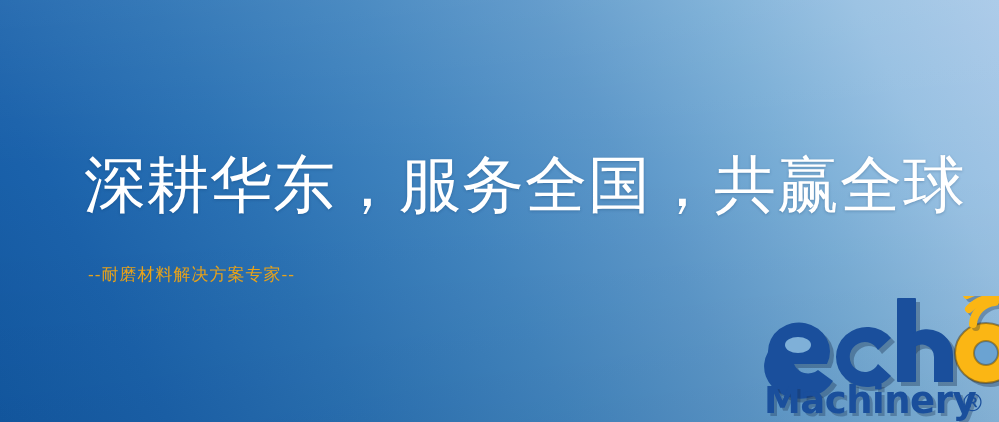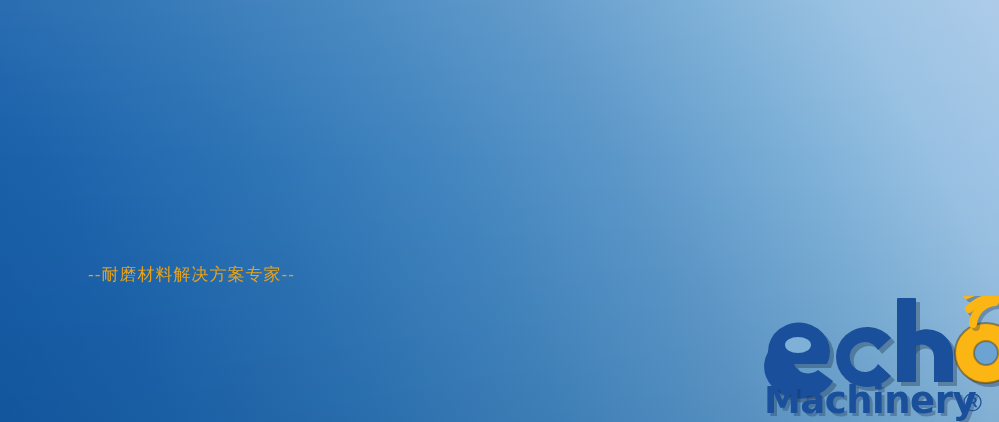--- a/index.html
+++ b/index.html
@@ -75,20 +75,21 @@
   .logo-gold   { fill: #fbb614; }
   .logo-shadow { fill: rgba(20,40,70,0.34); }
 </style>
 </head>
 <body>
 
 <div id="banner">
 
   <div id="banner-shade"></div>
 
+  <div id="headline">深耕华东，服务全国，共赢全球</div>
 
   <div id="subtitle">--耐磨材料解决方案专家--</div>
 
   <div id="logo">
     <svg width="247" height="126" viewBox="0 0 247 126" xmlns="http://www.w3.org/2000/svg">
 
       <g class="logo-shadow" transform="translate(4,4)">
 
         <path d="M4 56 a31 29 0 1 1 59 12 L30 68 a15 14 0 0 0 24 6 l15 11 a34 30 0 0 1 -65 -29 Z"></path>
         <ellipse cx="34" cy="49" rx="14" ry="9"></ellipse>

